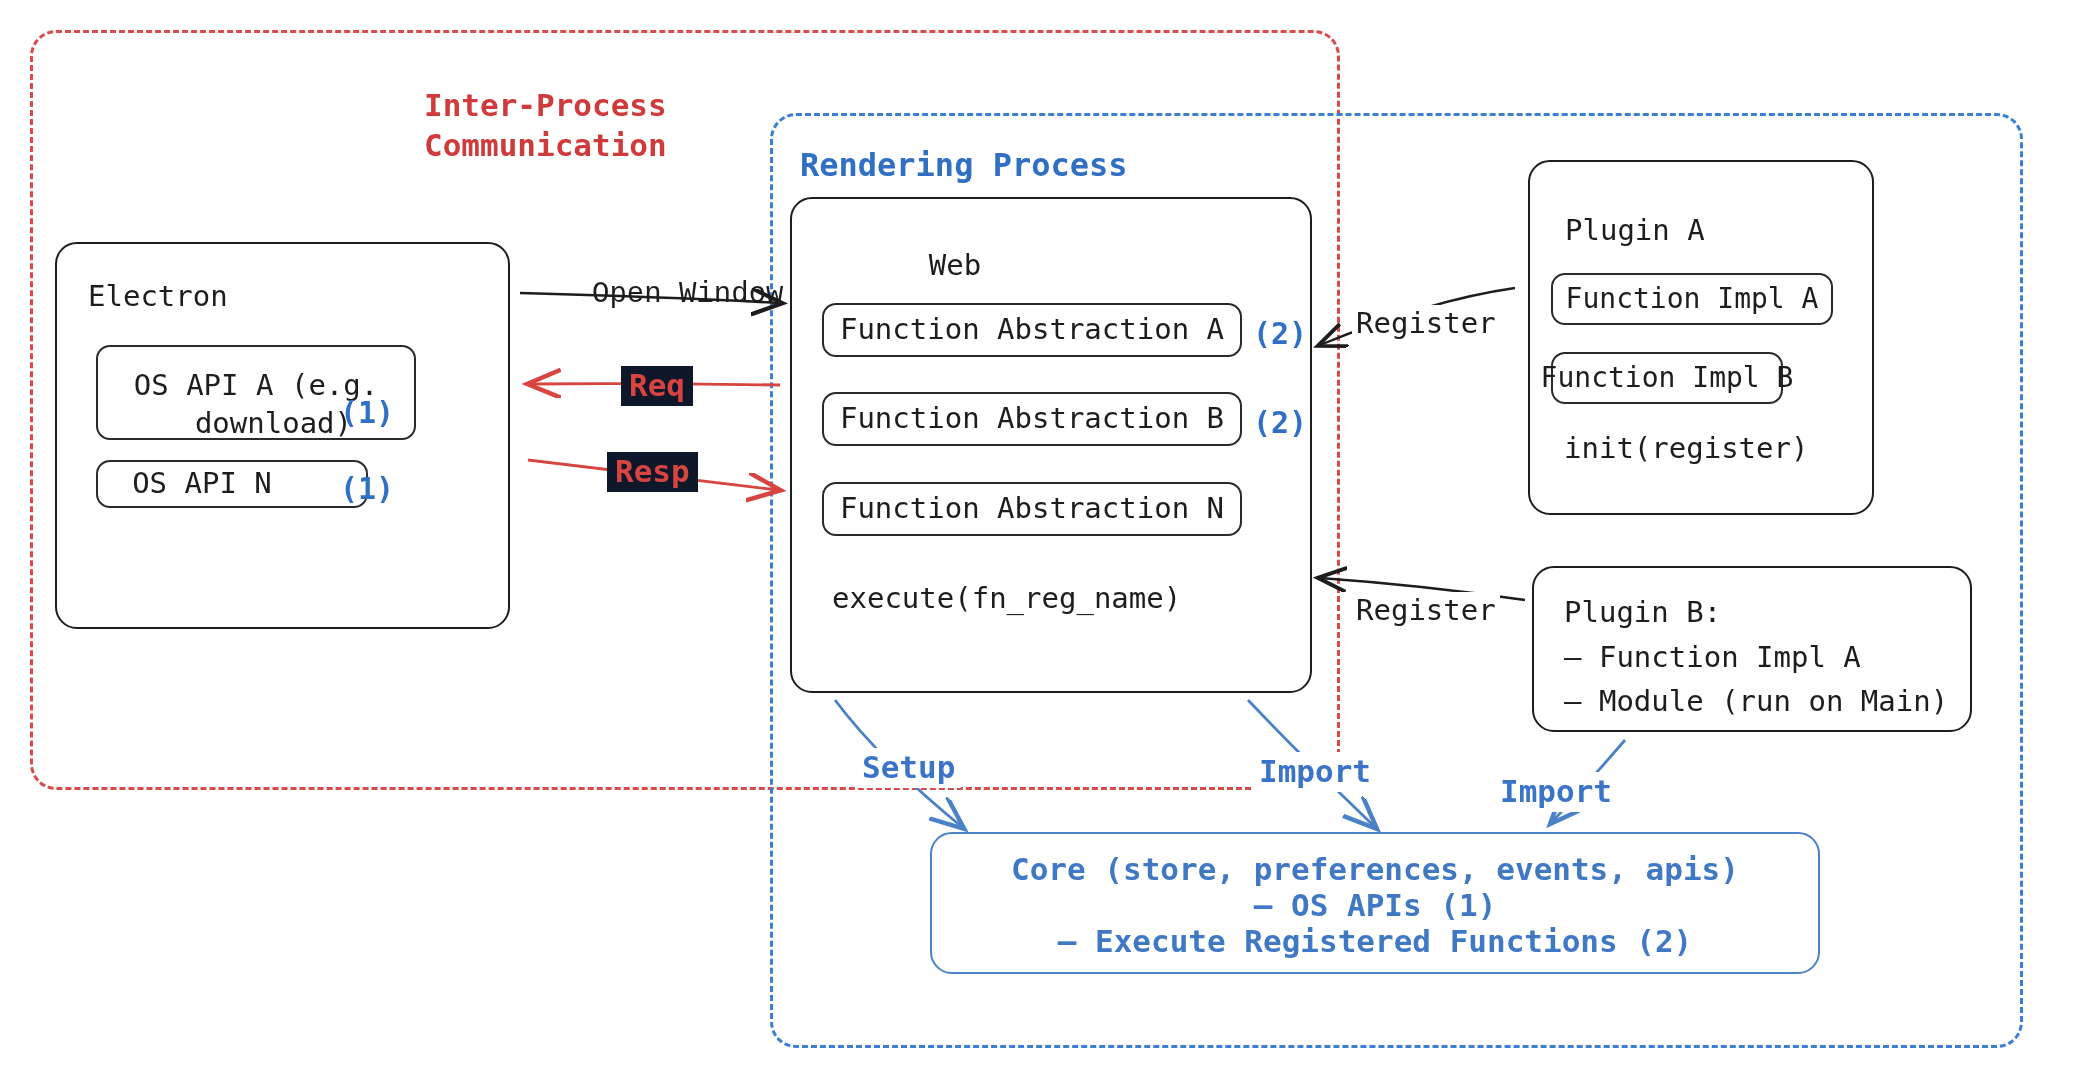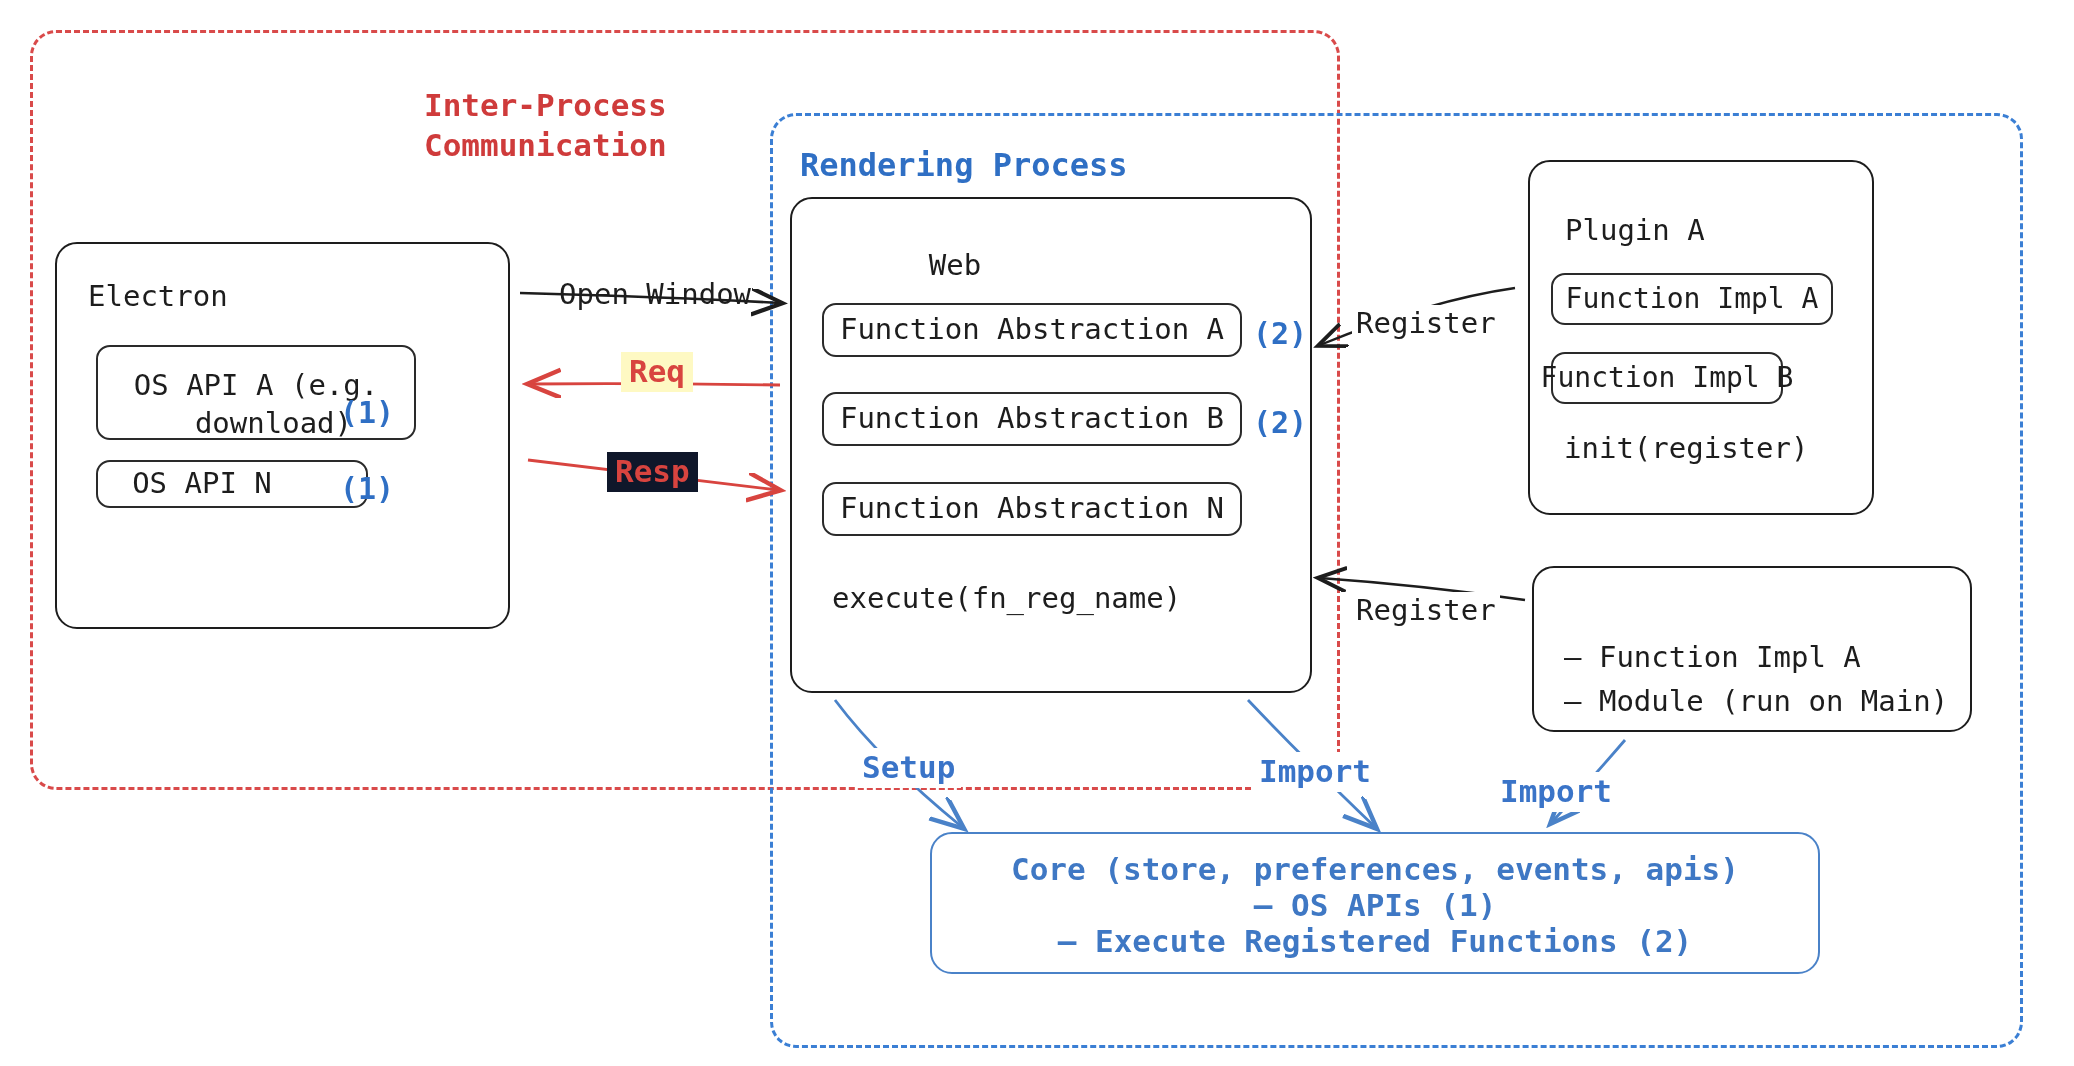--- a/index.html
+++ b/index.html
@@ -130,20 +130,21 @@
   </div>
 
   <div class="abs box-inner" style="left:1551px; top:352px; width:232px; height:52px;">
     <span class="t t-small">Function Impl B</span>
   </div>
 
   <div class="abs t t-body" style="left:1564px; top:430px; width:320px;">init(register)</div>
 
   <div class="abs box" style="left:1532px; top:566px; width:440px; height:166px;"></div>
 
+  <div class="abs t t-body" style="left:1564px; top:594px; width:400px;">Plugin B:</div>
 
   <div class="abs t t-body" style="left:1564px; top:639px; width:400px;">— Function Impl A</div>
 
   <div class="abs t t-body" style="left:1564px; top:683px; width:420px;">— Module (run on Main)</div>
 
   <div class="abs box-core" style="left:930px; top:832px; width:890px; height:142px;"></div>
 
   <div class="abs t t-core" style="left:930px; top:850px; width:890px;">Core (store, preferences, events, apis)</div>
   <div class="abs t t-core" style="left:930px; top:886px; width:890px;">— OS APIs (1)</div>
   <div class="abs t t-core" style="left:930px; top:922px; width:890px;">— Execute Registered Functions (2)</div>
@@ -171,23 +172,23 @@
 
     <path d="M1525,600 Q1420,585 1320,578" stroke="#1d1d1d" stroke-width="2.4" fill="none" marker-end="url(#ah-black)"></path>
 
     <path d="M835,700 Q880,760 962,827" stroke="#4a82c8" stroke-width="2.8" fill="none" marker-end="url(#ah-blue)"></path>
 
     <path d="M1248,700 Q1305,760 1375,827" stroke="#4a82c8" stroke-width="2.8" fill="none" marker-end="url(#ah-blue)"></path>
 
     <path d="M1625,740 Q1595,775 1552,822" stroke="#4a82c8" stroke-width="2.8" fill="none" marker-end="url(#ah-blue)"></path>
   </svg>
 
-  <div class="abs t t-arrow" style="left:559px; top:276px;">Open Window</div>
-
-  <div class="abs t t-arrow-red" style="left:621px; top:352px; background:#fef9c3; padding:0 8px;">Req</div>
+  <div class="abs t t-arrow" style="left:592px; top:276px;font-family:Liberation Mono, monospace;">Open Window</div>
+
+  <div class="abs t t-arrow-red" style="left:621px; top:366px; background:#0f172a; padding:0 8px;">Req</div>
 
   <div class="abs t t-arrow-red" style="left:607px; top:452px; background:#0f172a; padding:0 8px;">Resp</div>
 
   <div class="abs t t-arrow" style="left:1352px; top:305px; background:#fff; padding:0 4px;">Register</div>
 
   <div class="abs t t-arrow" style="left:1352px; top:592px; background:#fff; padding:0 4px;">Register</div>
 
   <div class="abs t t-arrow-blue" style="left:856px; top:748px; background:#fff; padding:0 6px;">Setup</div>
 
   <div class="abs t t-arrow-blue" style="left:1253px; top:752px; background:#fff; padding:0 6px;">Import</div>

